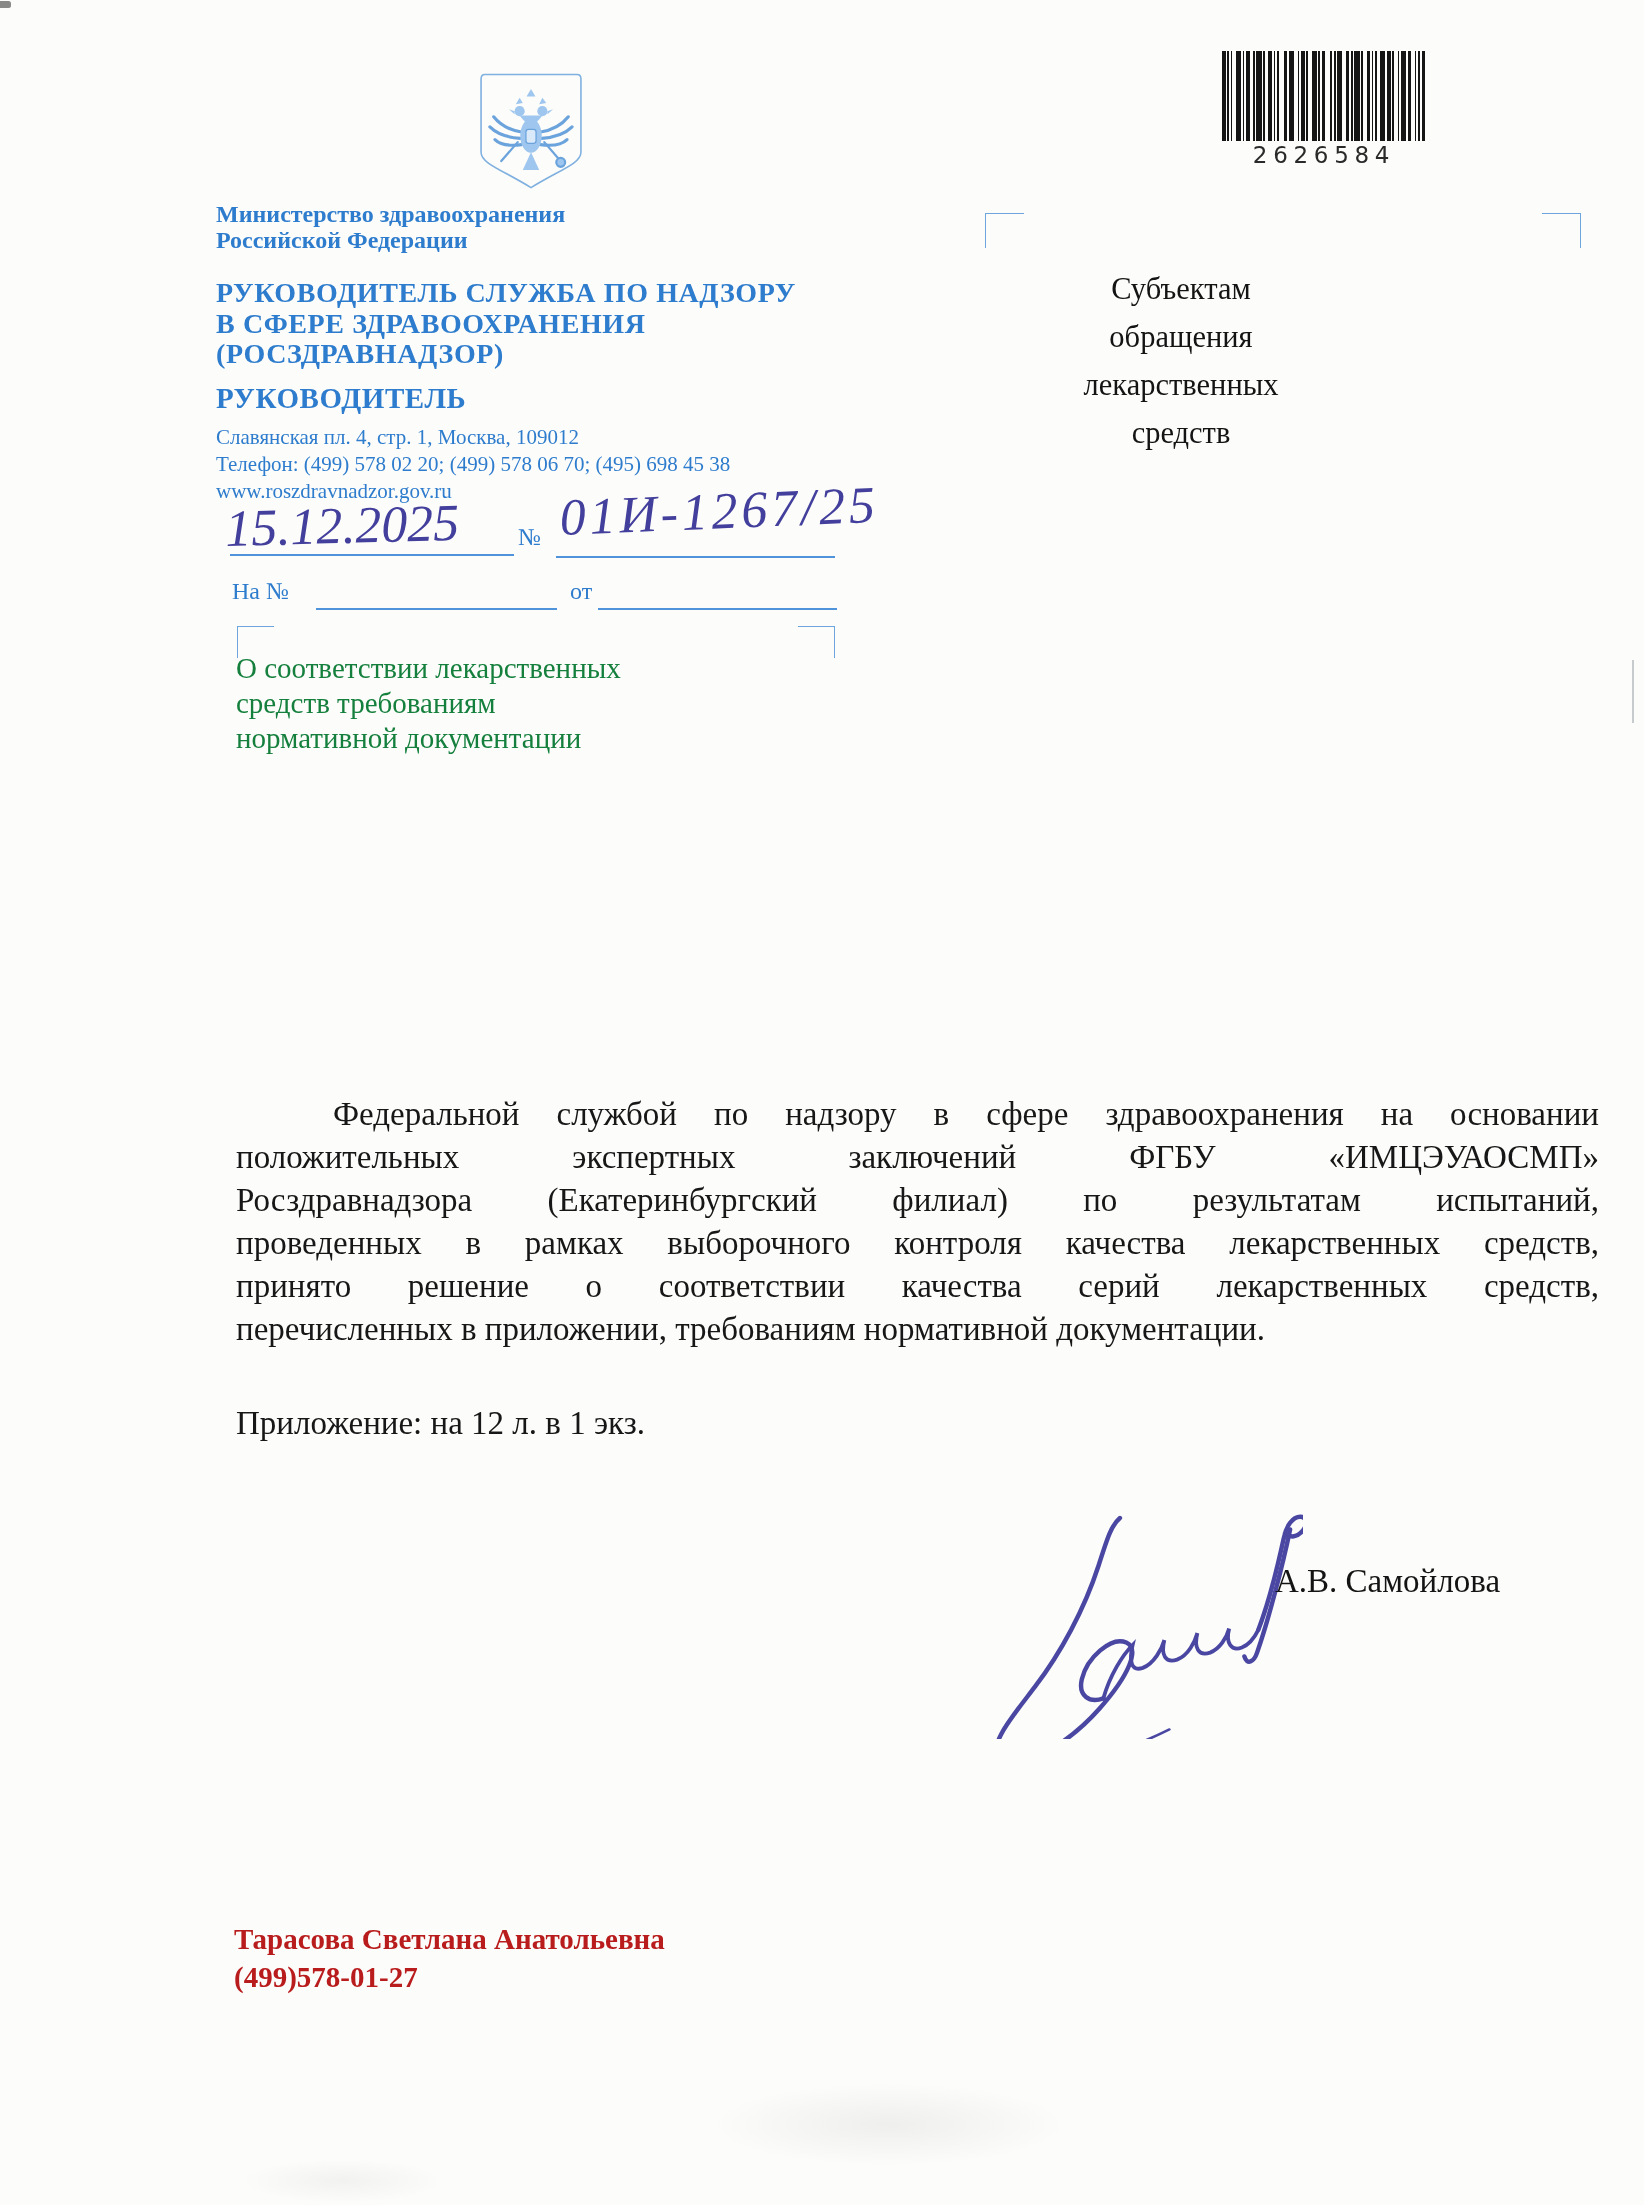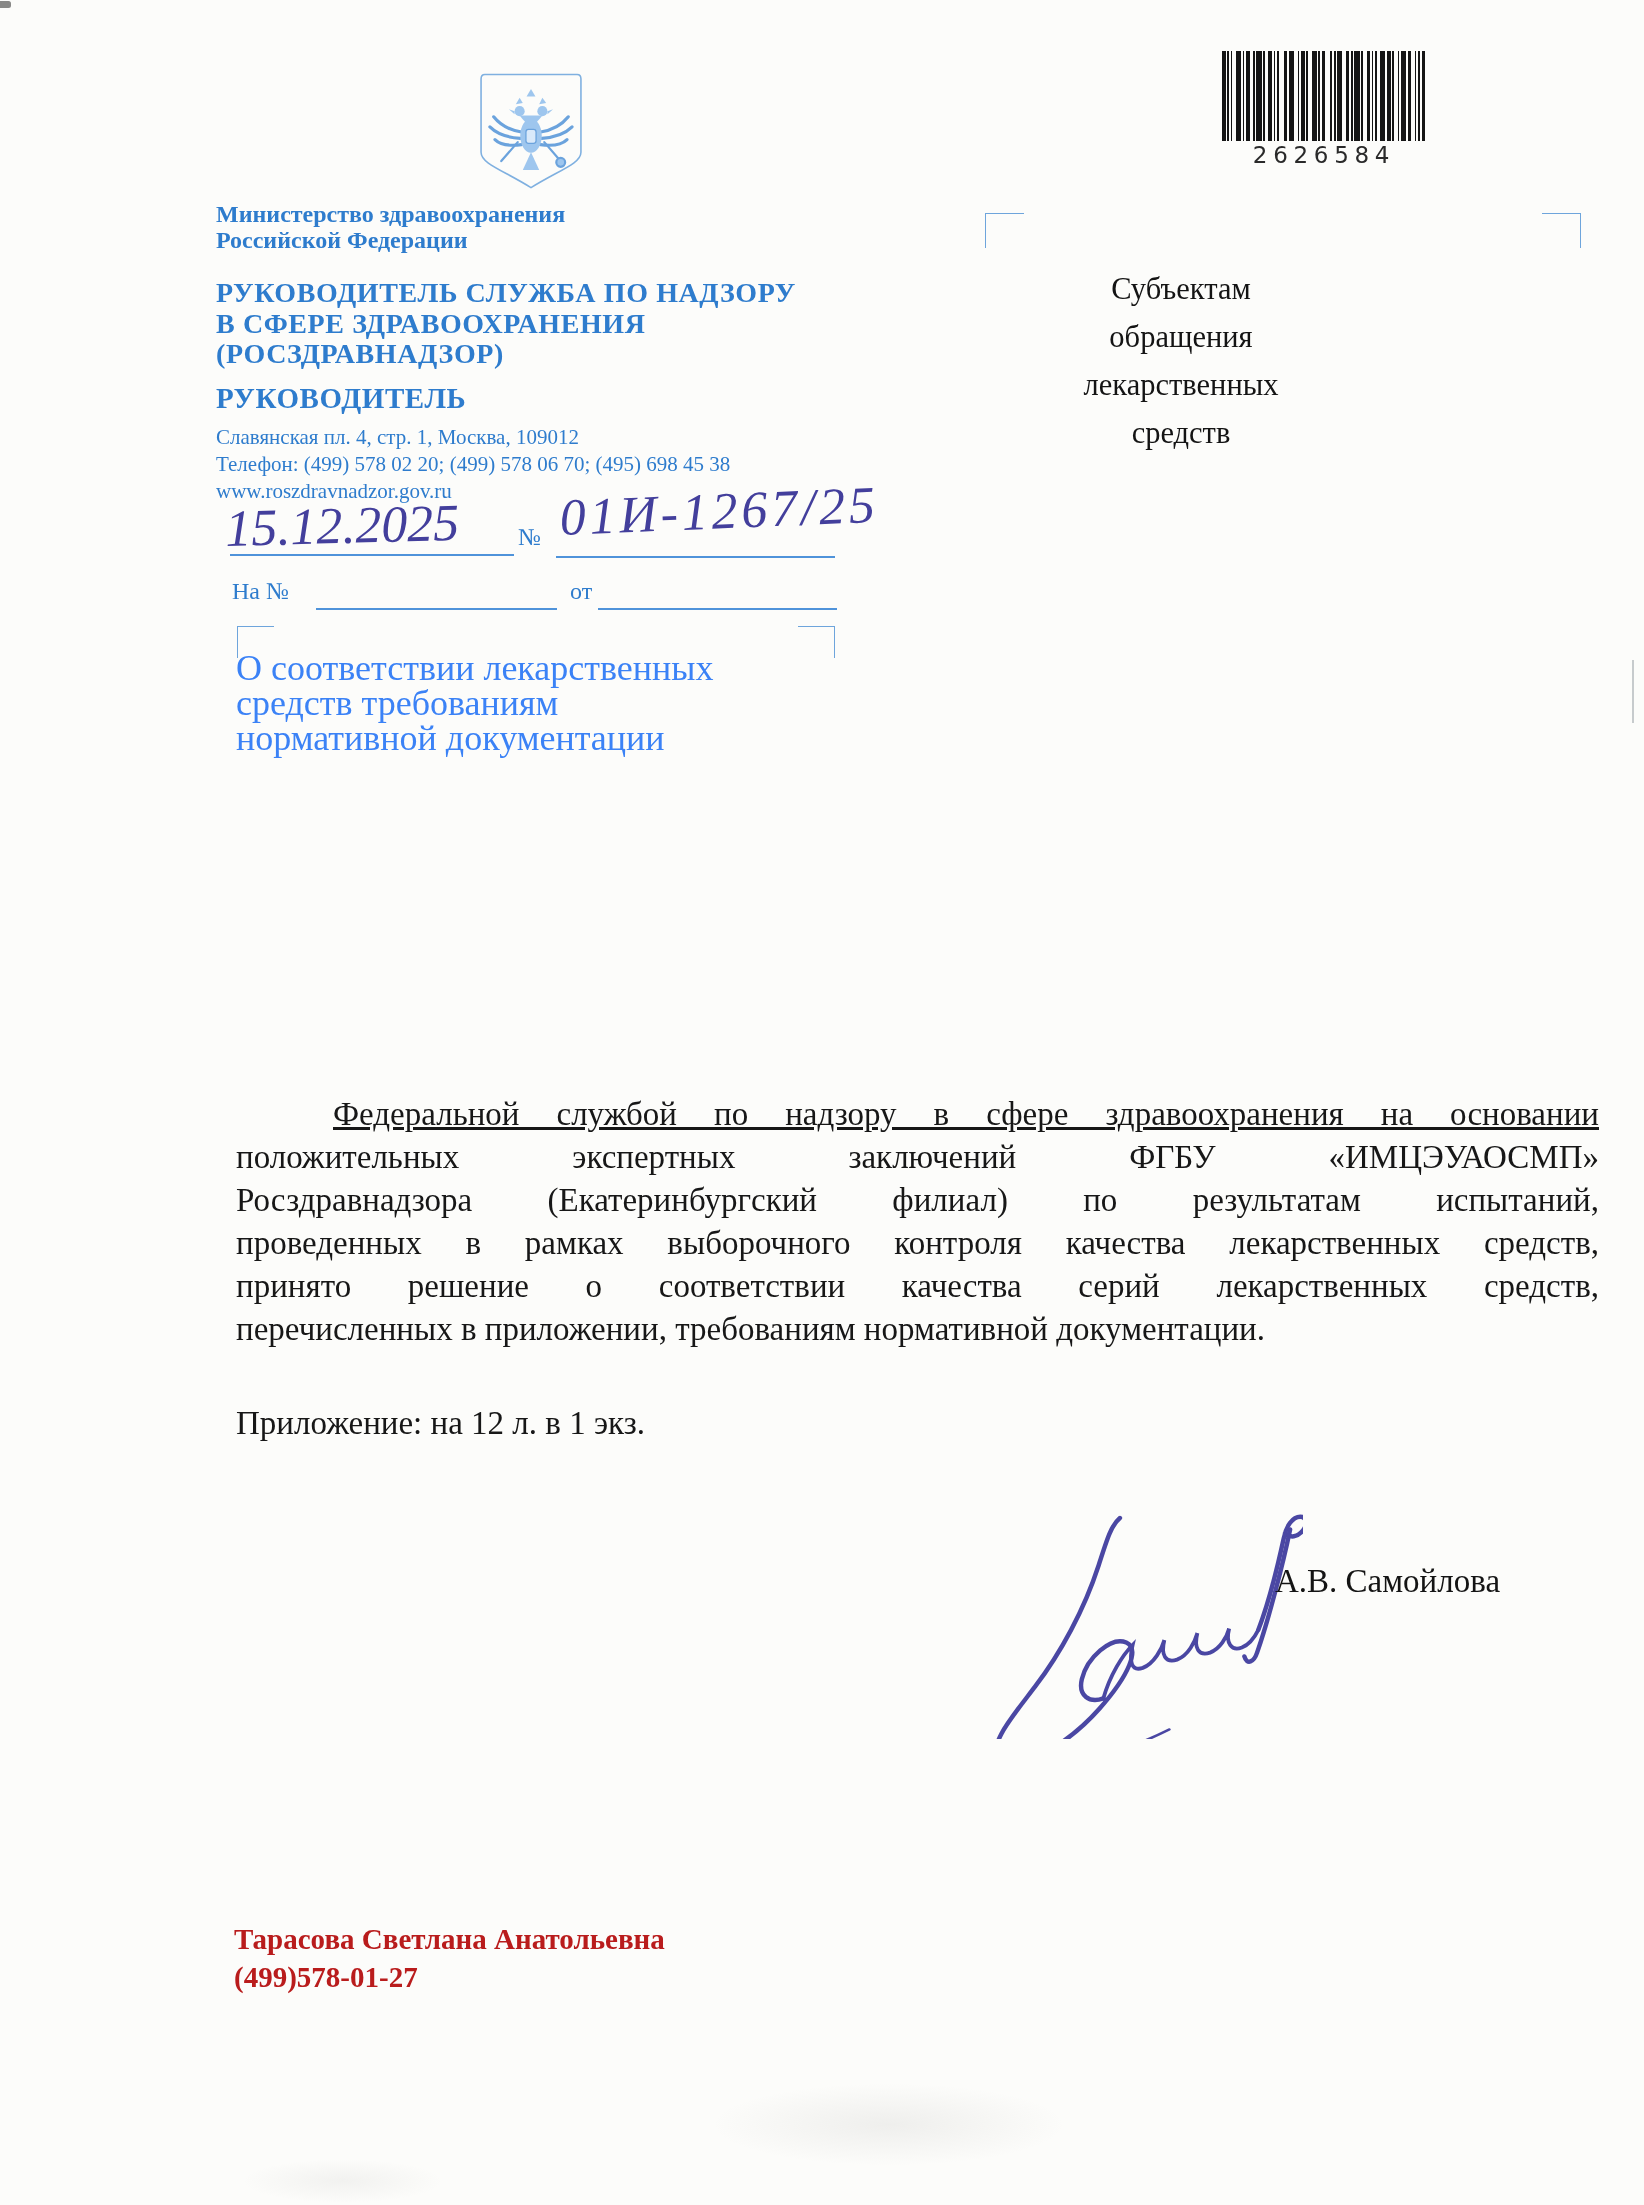--- a/index.html
+++ b/index.html
@@ -46,26 +46,26 @@
   .blank{height:1.9px;background:#4f93da;}
   .bl-date{left:230px;top:554px;width:284px;}
   .bl-number{left:556px;top:556px;width:279px;}
   .bl-na{left:316px;top:608px;width:241px;}
   .bl-ot{left:598px;top:608px;width:239px;}
   .no-sign{left:518px;top:524px;font-size:24px;}
   .na-label{left:232px;top:578px;font-size:24px;}
   .ot-label{left:570px;top:578px;font-size:24px;}
 
   
-  .subject{left:236px;top:651px;width:483px;font-size:36px;line-height:35px;color:#3b82f6;}
+  .subject{left:236px;top:651px;width:483px;font-size:29px;line-height:35px;color:#15803d;}
 
   
   .body-text{left:236px;top:1093px;width:1363px;font-size:33px;color:#171717;}
   .bline{line-height:43px;text-align:justify;text-align-last:justify;}
-  .bline.first{text-indent:97px;text-decoration:underline;}
+  .bline.first{text-indent:97px;}
   .bline.last{text-align:left;text-align-last:left;}
   .attachment{left:236px;top:1405px;font-size:33px;color:#171717;}
 
   
   .signature{left:947px;top:1485px;width:356px;height:254px;}
   .signer{left:1200px;top:1563px;width:375px;text-align:center;font-size:33px;color:#141414;}
 
   
   .executor{left:234px;top:1920px;font-size:29px;line-height:38px;color:#b91c1c;font-weight:bold;}
 

